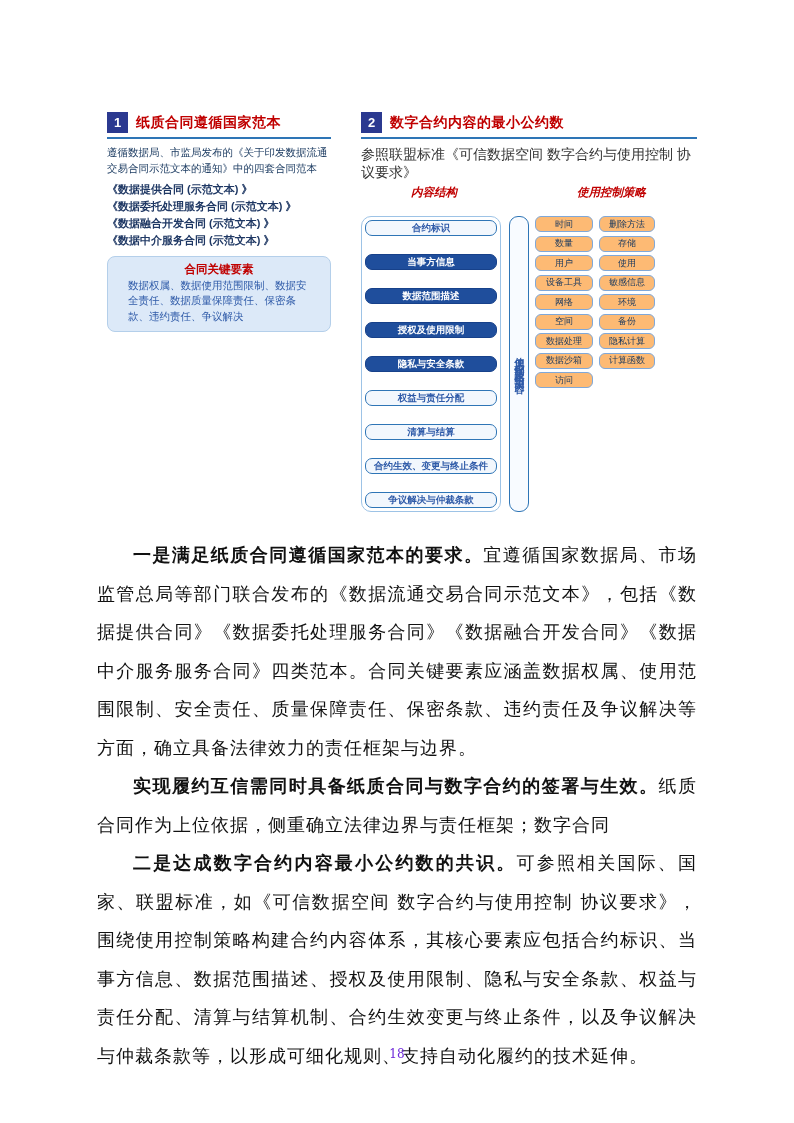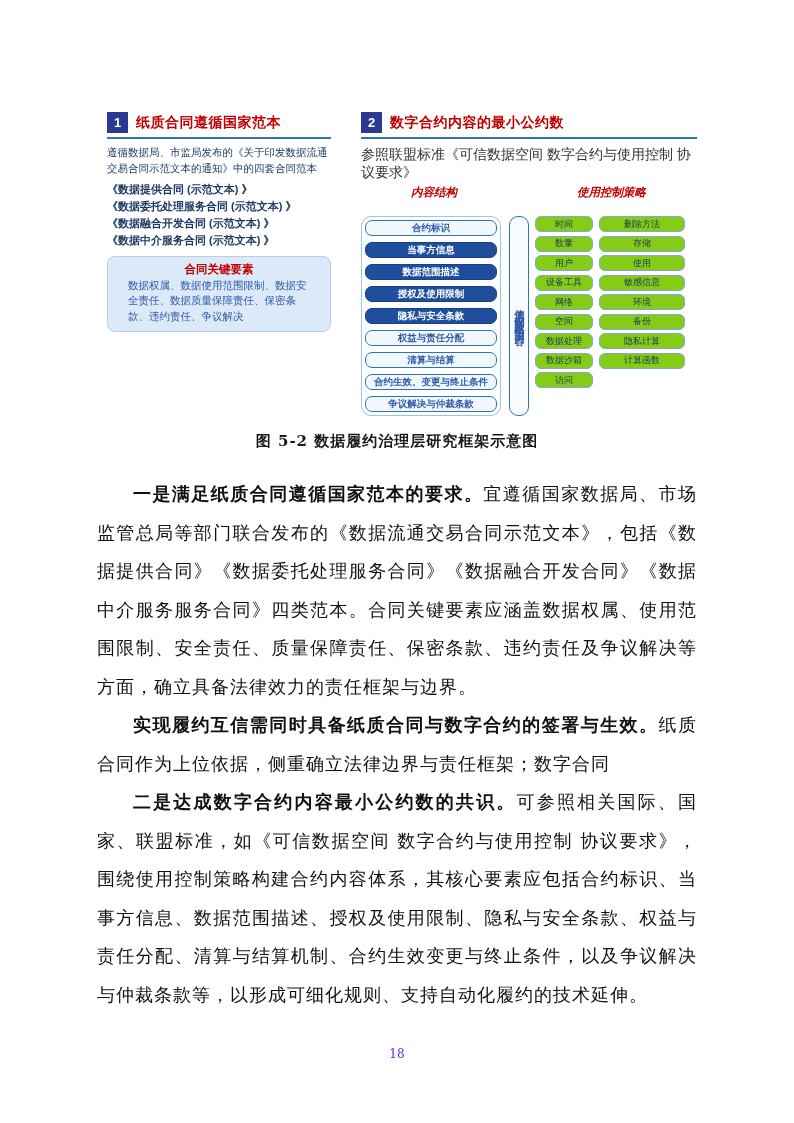--- a/index.html
+++ b/index.html
@@ -28,41 +28,41 @@
   .key-text { color: #2E5AA8; font-size: 10.5px; line-height: 1.5; margin-top: 1px; }
 
   .panel-desc2 { font-size: 14px; color: #333; margin: 7px 0 3px; }
   .subhead-row { display: flex; margin: 0 0 16px; }
   .subhead { color: #C00000; font-weight: bold; font-style: italic; font-size: 11.5px; }
   .subhead.left { width: 146px; text-align: center; }
   .subhead.right { margin-left: 70px; }
   .diagram-row { display: flex; align-items: stretch; }
   .content-col {
     width: 140px; flex: 0 0 auto; border: 1.5px solid #9DC3E6; border-radius: 10px;
-    padding: 3px; display: flex; flex-direction: column; gap: 6px; box-sizing: border-box;
+    padding: 3px; display: flex; flex-direction: column; gap: 18px; box-sizing: border-box;
   }
   .cbox {
     border: 1px solid #2E75B6; border-radius: 7px; background: #F2F7FD; color: #2E5AA8;
     font-size: 9.5px; line-height: 12px; text-align: center; padding: 1px 2px; font-weight: bold;
   }
   .cbox.dark { background: #1F4E9C; border-color: #17418A; color: #fff; }
   .vlabel {
     writing-mode: vertical-lr; text-orientation: upright;
     border: 1px solid #2E75B6; border-radius: 9px; background: #F8FBFF; color: #2E5AA8;
     font-size: 10px; font-weight: bold; letter-spacing: 3px; padding: 4px 2px;
     margin: 0 6px 0 8px; display: flex; align-items: center; justify-content: center; box-sizing: border-box;
   }
   .policy-cols { display: flex; gap: 6px; align-items: flex-start; }
   .pcol { display: flex; flex-direction: column; gap: 3.5px; }
   .pchip {
-    border: 1px solid #7FA8D9; border-radius: 6px; background: #84cc16; color: #17375E;
+    border: 1px solid #7FA8D9; border-radius: 6px; background: #fdba74; color: #17375E;
     font-size: 9px; line-height: 11px; text-align: center; padding: 1.5px 3px; box-sizing: border-box;
   }
   .pcol.c1 .pchip { width: 58px; }
-  .pcol.c2 .pchip { width: 86px; }
+  .pcol.c2 .pchip { width: 56px; }
 
   .caption { text-align: center; font-weight: bold; font-size: 15px; margin: 16px 0 0; letter-spacing: 1px; }
 
   
   .body-text { margin-top: 24px; font-size: 18px; text-align: justify; color: #111; }
   .body-text p { margin: 0; line-height: 38.5px; text-indent: 2em; letter-spacing: 1px; }
   .lead { font-weight: bold; }
 
   .page-num { position: absolute; left: 0; bottom: 62px; width: 100%; text-align: center; font-size: 12px; color: #6d28d9; }
 </style>
@@ -135,21 +135,20 @@
             <div class="pchip">环境</div>
             <div class="pchip">备份</div>
             <div class="pchip">隐私计算</div>
             <div class="pchip">计算函数</div>
           </div>
         </div>
       </div>
     </div>
   </div>
 
-  <p class="caption">图 5-2 数据履约治理层研究框架示意图</p>
 
   <div class="body-text">
     <p><span class="lead">一是满足纸质合同遵循国家范本的要求。</span><span>宜遵循国家数据局、市场监管总局等部门联合发布的《数据流通交易合同示范文本》，包括《数据提供合同》《数据委托处理服务合同》《数据融合开发合同》《数据中介服务服务合同》四类范本。合同关键要素应涵盖数据权属、使用范围限制、安全责任、质量保障责任、保密条款、违约责任及争议解决等方面，确立具备法律效力的责任框架与边界。</span></p>
     <p><span class="lead">实现履约互信需同时具备纸质合同与数字合约的签署与生效。</span><span>纸质合同作为上位依据，侧重确立法律边界与责任框架；数字合同</span></p>
     <p><span class="lead">二是达成数字合约内容最小公约数的共识。</span><span>可参照相关国际、国家、联盟标准，如《可信数据空间 数字合约与使用控制 协议要求》，围绕使用控制策略构建合约内容体系，其核心要素应包括合约标识、当事方信息、数据范围描述、授权及使用限制、隐私与安全条款、权益与责任分配、清算与结算机制、合约生效变更与终止条件，以及争议解决与仲裁条款等，以形成可细化规则、支持自动化履约的技术延伸。</span></p>
   </div>
 
   <div class="page-num">18</div>
 </div>
 

